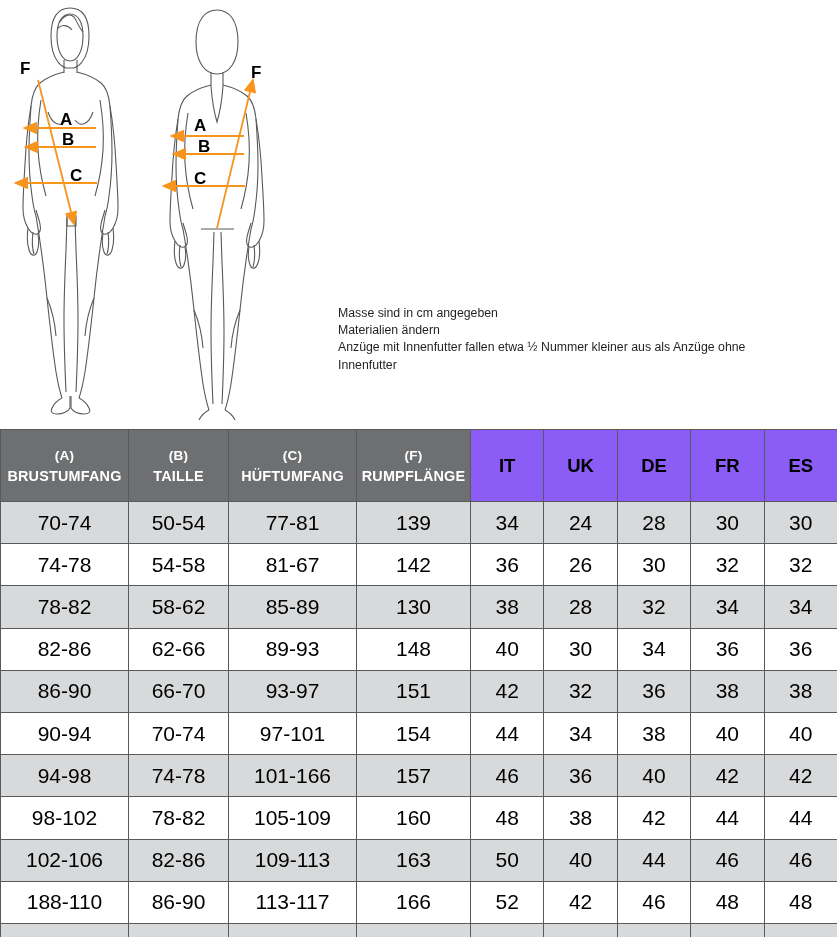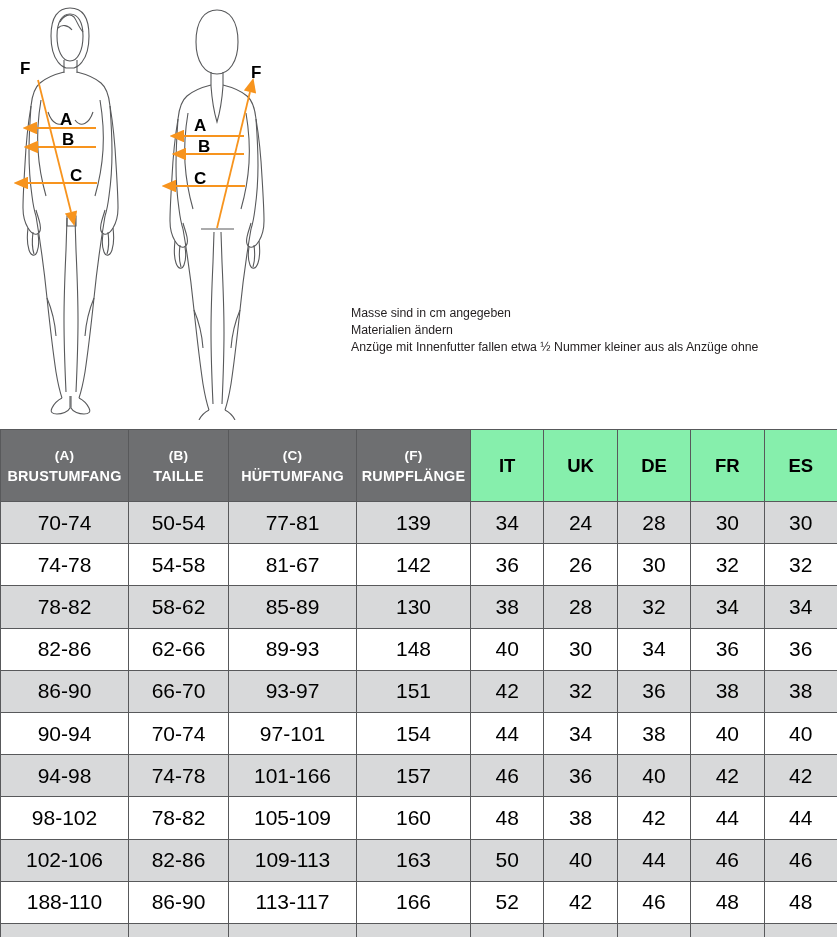--- a/index.html
+++ b/index.html
@@ -22,21 +22,21 @@
     left: 0;
     top: 0;
     width: 340px;
     height: 420px;
   }
   #figures svg { display: block; }
 
   
   #notes {
     position: absolute;
-    left: 351px;
+    left: 338px;
     top: 305px;
     width: 480px;
     font-size: 12.3px;
     line-height: 17.2px;
     color: #231f20;
   }
   #notes div { white-space: nowrap; }
 
   
   #size-table-wrap {
@@ -61,21 +61,21 @@
   thead th.dark {
     background: #6e6f71;
     color: #ffffff;
     font-size: 14.4px;
     font-weight: bold;
     line-height: 20px;
     height: 71px;
     letter-spacing: .2px;
   }
   thead th.light {
-    background: #86efac;
+    background: #8b5cf6;
     color: #000000;
     font-size: 18.5px;
     font-weight: bold;
     height: 71px;
   }
   thead th.dark .paren { display: block; font-size: 13.6px; }
   thead th.dark .name  { display: block; font-size: 14.4px; }
 
   tbody td {
     height: 41.2px;
@@ -245,20 +245,21 @@
       <text x="198" y="152">B</text>
       <text x="194" y="184">C</text>
     </g>
   </svg>
 </div>
 
 <div id="notes">
   <div>Masse sind in cm angegeben</div>
   <div>Materialien ändern</div>
   <div>Anzüge mit Innenfutter fallen etwa ½ Nummer kleiner aus als Anzüge ohne</div>
+  <div>Innenfutter</div>
 </div>
 
 <div id="size-table-wrap">
   <table class="size-table">
     <colgroup>
       <col class="c-a">
         <col class="c-b">
         <col class="c-c">
         <col class="c-f">
       <col class="c-it">

